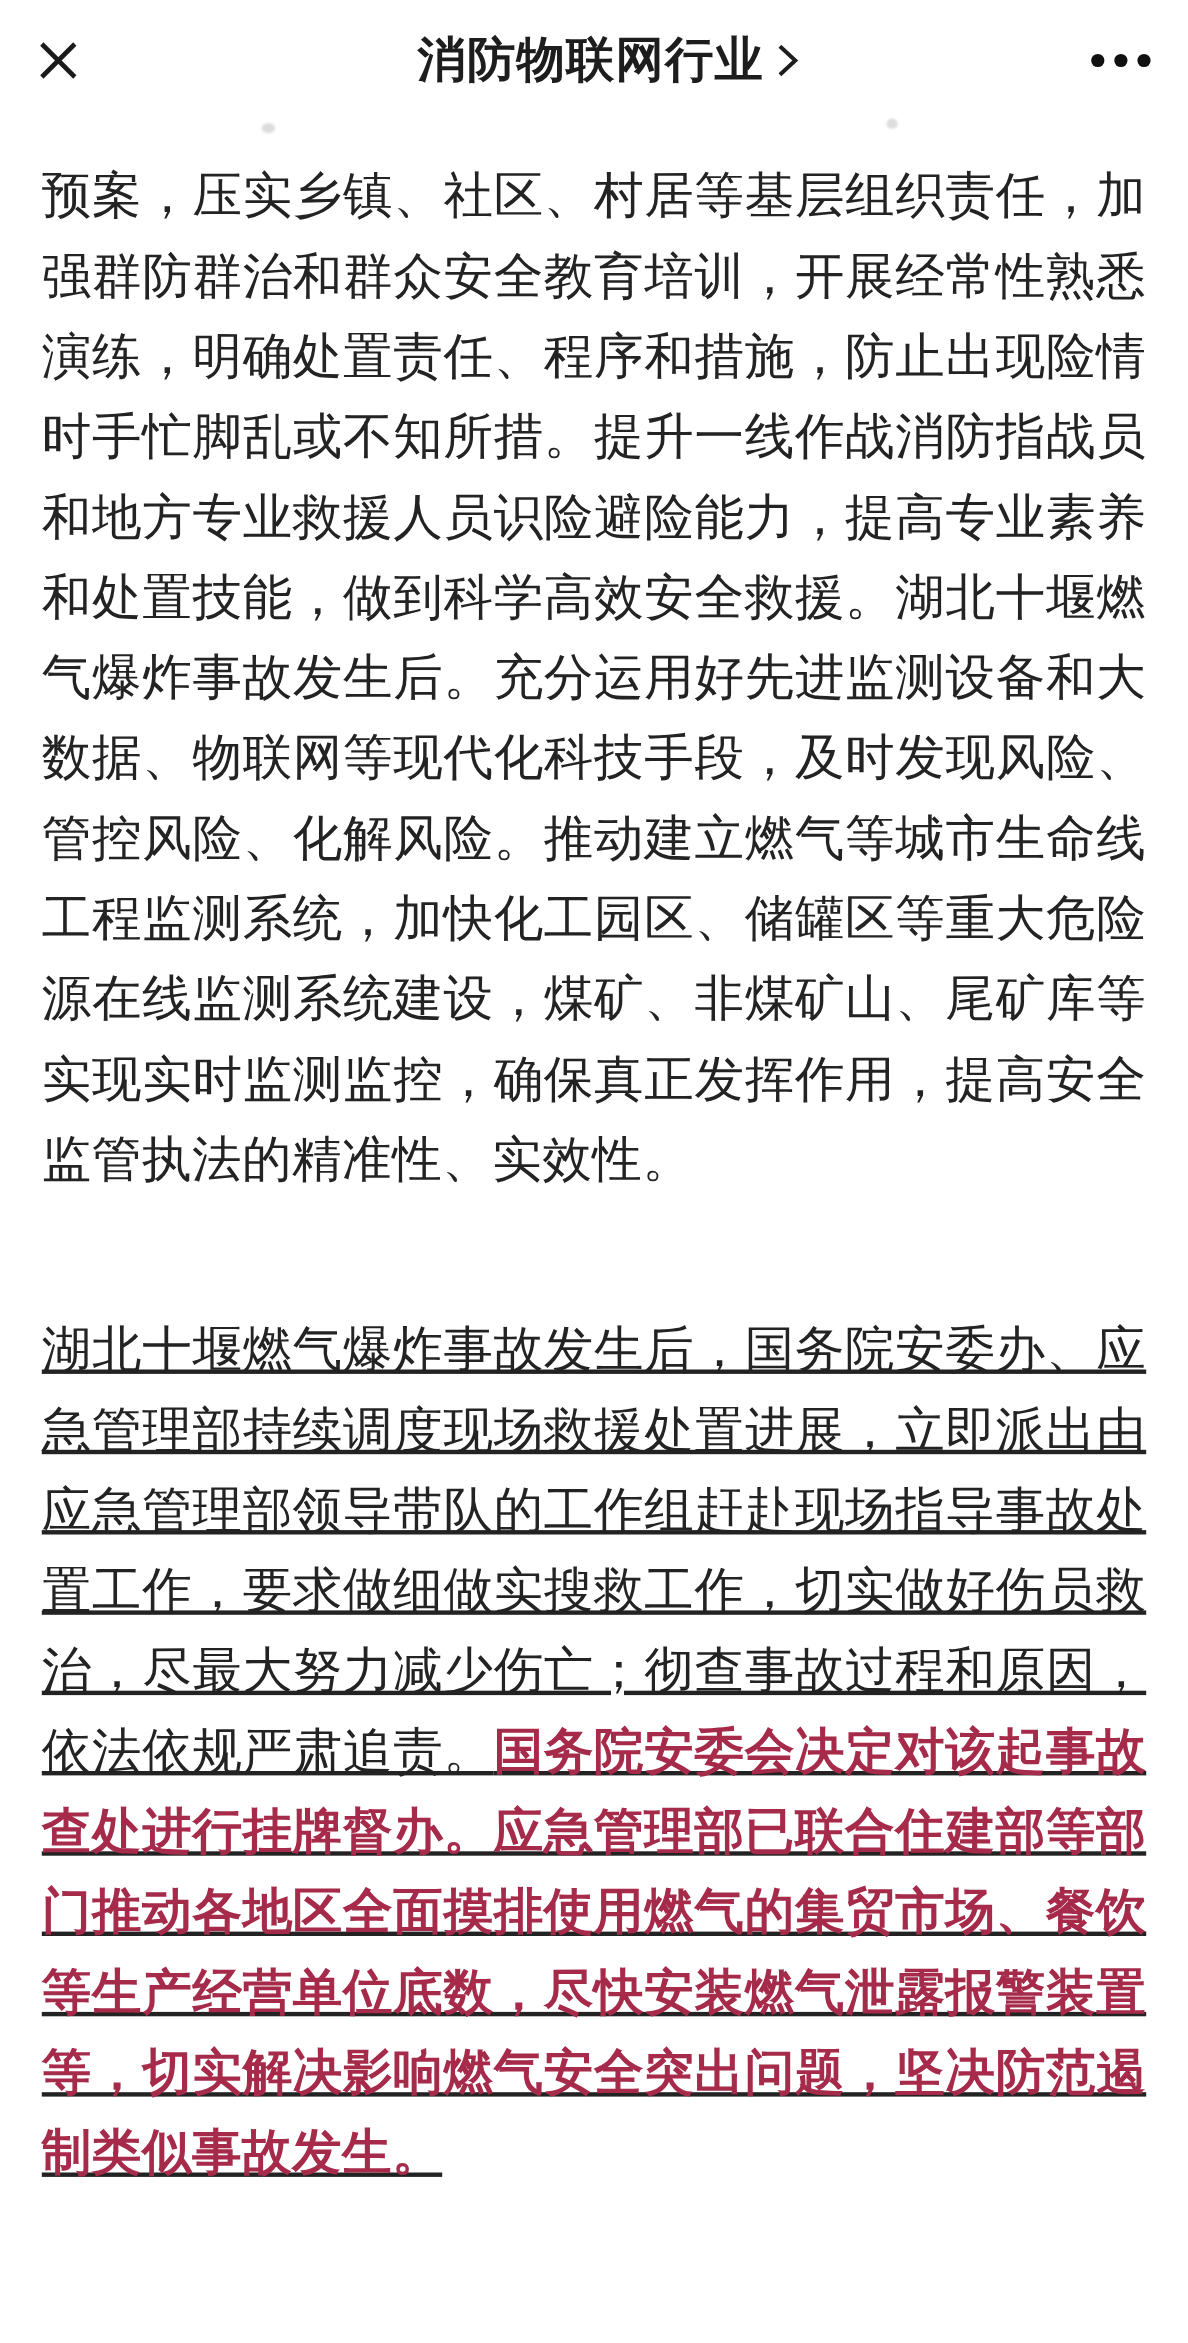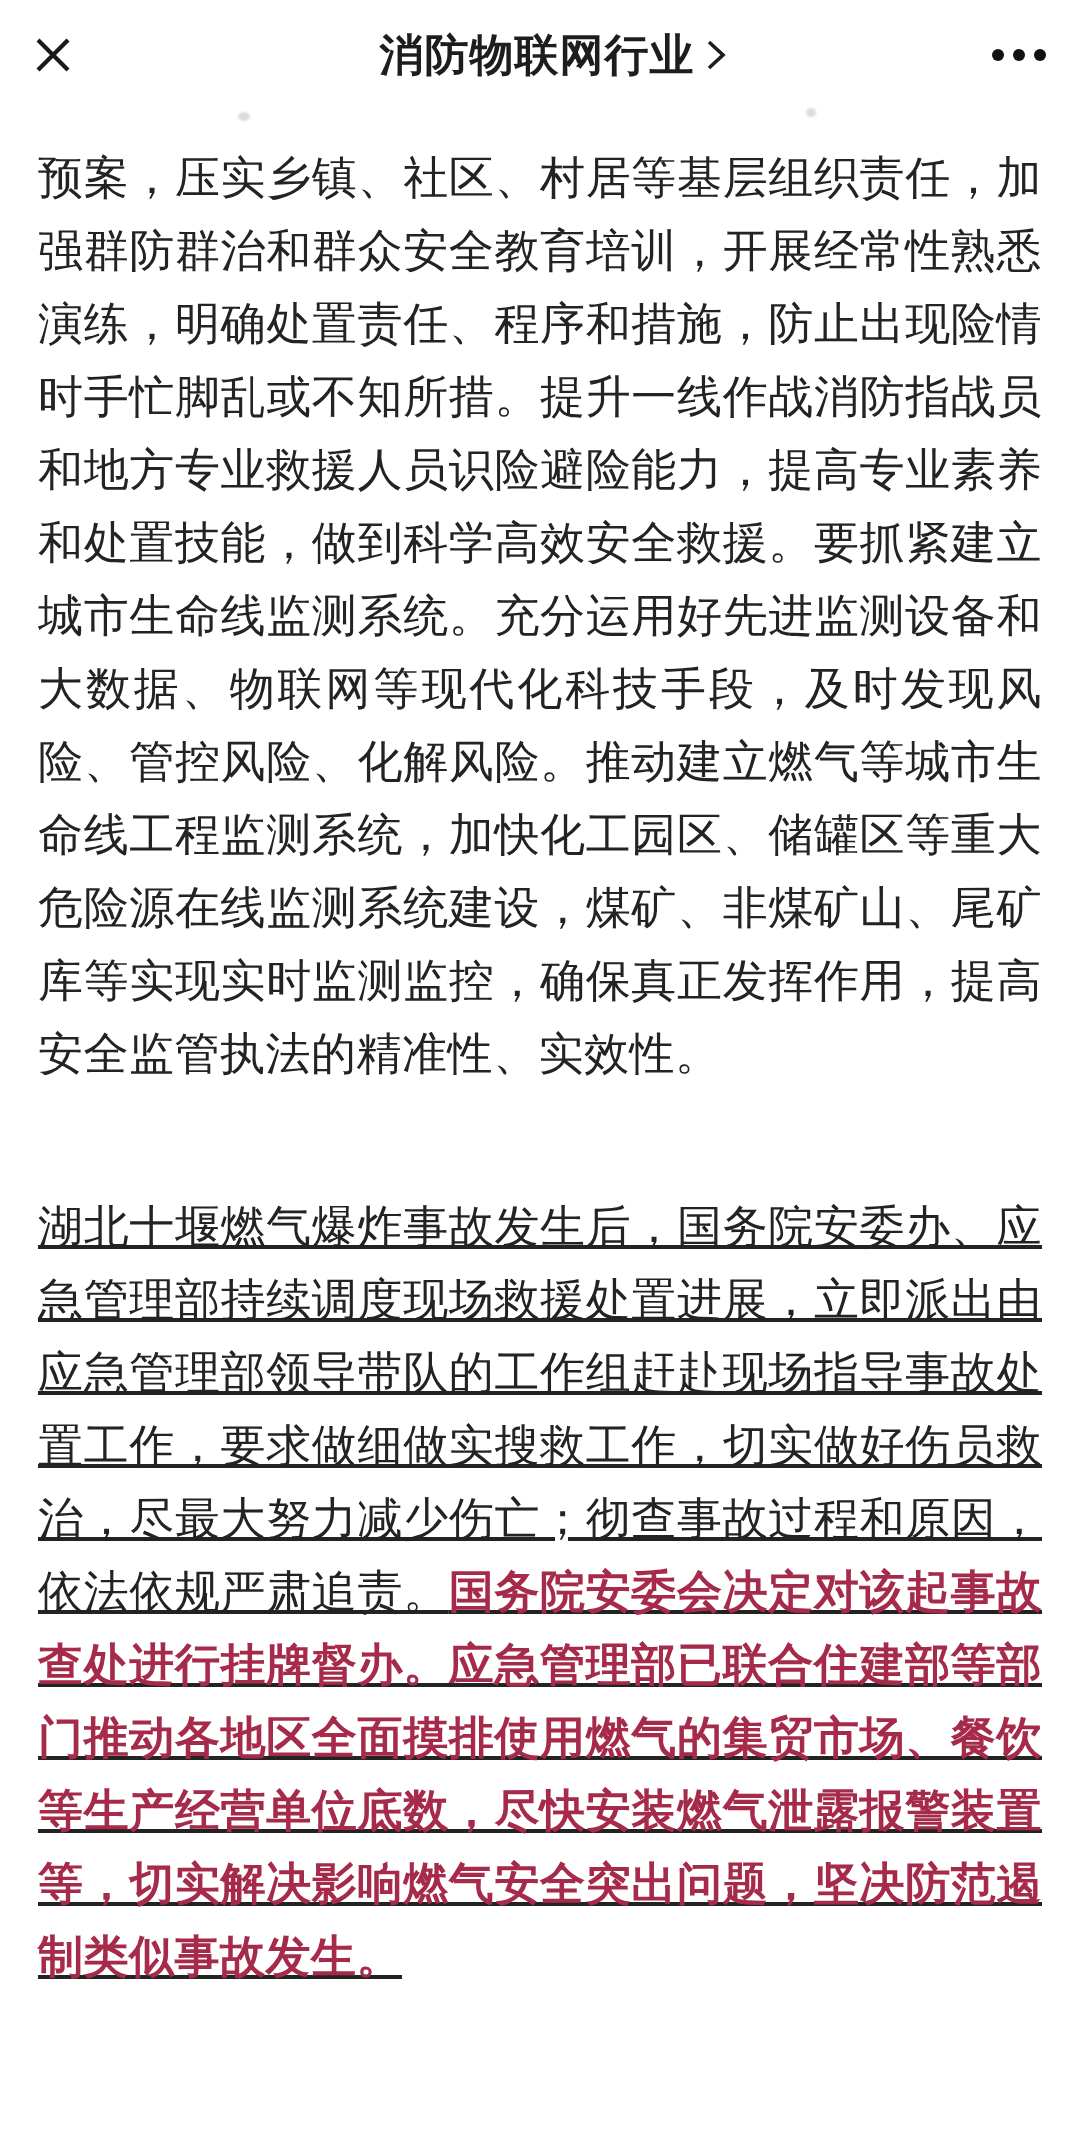--- a/index.html
+++ b/index.html
@@ -131,15 +131,15 @@
     <span class="dot"></span>
     <span class="dot"></span>
     <span class="dot"></span>
   </div>
 </header>
 
 <span class="artifact a1"></span>
 <span class="artifact a2"></span>
 
 <main class="article">
-  <p class="para">预案，压实乡镇、社区、村居等基层组织责任，加强群防群治和群众安全教育培训，开展经常性熟悉演练，明确处置责任、程序和措施，防止出现险情时手忙脚乱或不知所措。提升一线作战消防指战员和地方专业救援人员识险避险能力，提高专业素养和处置技能，做到科学高效安全救援。要抓紧建立城市生命线监测系统。充分运用好先进监测设备和大数据、物联网等现代化科技手段，及时发现风险、管控风险、化解风险。推动建立燃气等城市生命线工程监测系统，加快化工园区、储罐区等重大危险源在线监测系统建设，煤矿、非煤矿山、尾矿库等实现实时监测监控，确保真正发挥作用，提高安全监管执法的精准性、实效性。</p>
+  <p class="para">预案，压实乡镇、社区、村居等基层组织责任，加强群防群治和群众安全教育培训，开展经常性熟悉演练，明确处置责任、程序和措施，防止出现险情时手忙脚乱或不知所措。提升一线作战消防指战员和地方专业救援人员识险避险能力，提高专业素养和处置技能，做到科学高效安全救援。湖北十堰燃气爆炸事故发生后。充分运用好先进监测设备和大数据、物联网等现代化科技手段，及时发现风险、管控风险、化解风险。推动建立燃气等城市生命线工程监测系统，加快化工园区、储罐区等重大危险源在线监测系统建设，煤矿、非煤矿山、尾矿库等实现实时监测监控，确保真正发挥作用，提高安全监管执法的精准性、实效性。</p>
   <p class="para"><span>湖北十堰燃气爆炸事故发生后，国务院安委办、应急管理部持续调度现场救援处置进展，立即派出由应急管理部领导带队的工作组赶赴现场指导事故处置工作，要求做细做实搜救工作，切实做好伤员救治，尽最大努力减少伤亡；彻查事故过程和原因，依法依规严肃追责。</span><span class="highlight">国务院安委会决定对该起事故查处进行挂牌督办。应急管理部已联合住建部等部门推动各地区全面摸排使用燃气的集贸市场、餐饮等生产经营单位底数，尽快安装燃气泄露报警装置等，切实解决影响燃气安全突出问题，坚决防范遏制类似事故发生。</span></p>
 </main>
 
 </body></html>

